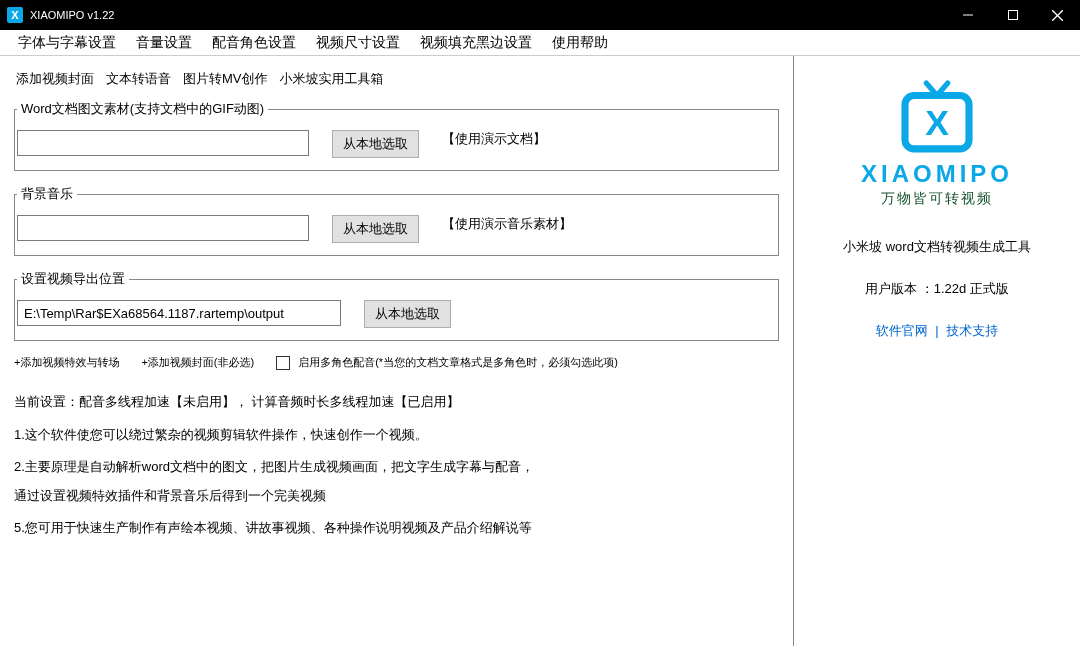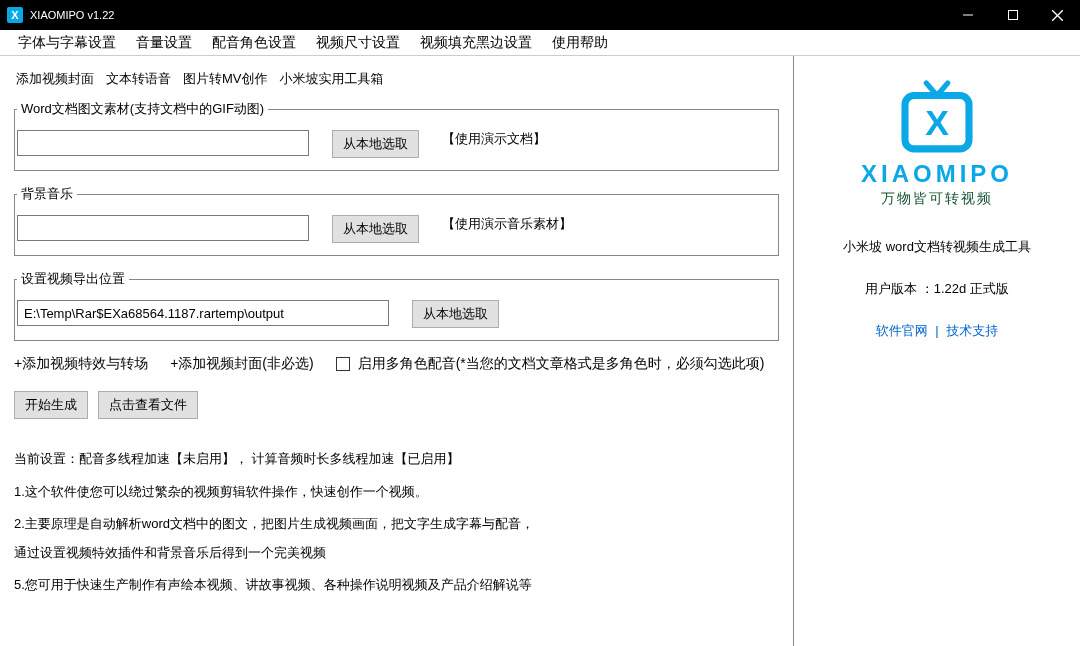--- a/index.html
+++ b/index.html
@@ -102,21 +102,21 @@
     }
     .hint {
       font-size: 13px;
       color: #000;
     }
     .options-row {
       display: flex;
       align-items: center;
       gap: 22px;
       margin: 8px 0 18px 0;
-      font-size: 14px;
+      font-size: 11px;
     }
     .link-like { color: #000; }
     .checkbox-wrap {
       display: flex;
       align-items: center;
       gap: 8px;
     }
     .checkbox {
       width: 14px;
       height: 14px;
@@ -238,38 +238,34 @@
       <div class="row">
         <input type="text" class="text-input" value="" style="">
         <button class="btn">从本地选取</button>
         <span class="hint">【使用演示音乐素材】</span>
       </div>
     </fieldset>
 
     <fieldset>
       <legend>设置视频导出位置</legend>
       <div class="row">
-        <input type="text" class="text-input" style="width: 372px;" value="E:\Temp\Rar$EXa68564.1187.rartemp\output">
+        <input type="text" class="text-input" style="width: 324px;" value="E:\Temp\Rar$EXa68564.1187.rartemp\output">
         <button class="btn">从本地选取</button>
       </div>
     </fieldset>
 
     <div class="options-row">
       <span class="link-like">+添加视频特效与转场</span>
       <span class="link-like">+添加视频封面(非必选)</span>
       <div class="checkbox-wrap">
         <div class="checkbox"></div>
         <span>启用多角色配音(*当您的文档文章格式是多角色时，必须勾选此项)</span>
       </div>
     </div>
 
-    <div class="action-row">
-      <button class="btn">开始生成</button>
-      <button class="btn">点击查看文件</button>
-    </div>
 
     <div class="info-block">
       <p>当前设置：配音多线程加速【未启用】，  计算音频时长多线程加速【已启用】</p>
       <p>1.这个软件使您可以绕过繁杂的视频剪辑软件操作，快速创作一个视频。</p>
       <p style="margin-bottom:0">2.主要原理是自动解析word文档中的图文，把图片生成视频画面，把文字生成字幕与配音，</p>
       <p>通过设置视频特效插件和背景音乐后得到一个完美视频</p>
       <p>5.您可用于快速生产制作有声绘本视频、讲故事视频、各种操作说明视频及产品介绍解说等</p>
     </div>
 
   </div>

